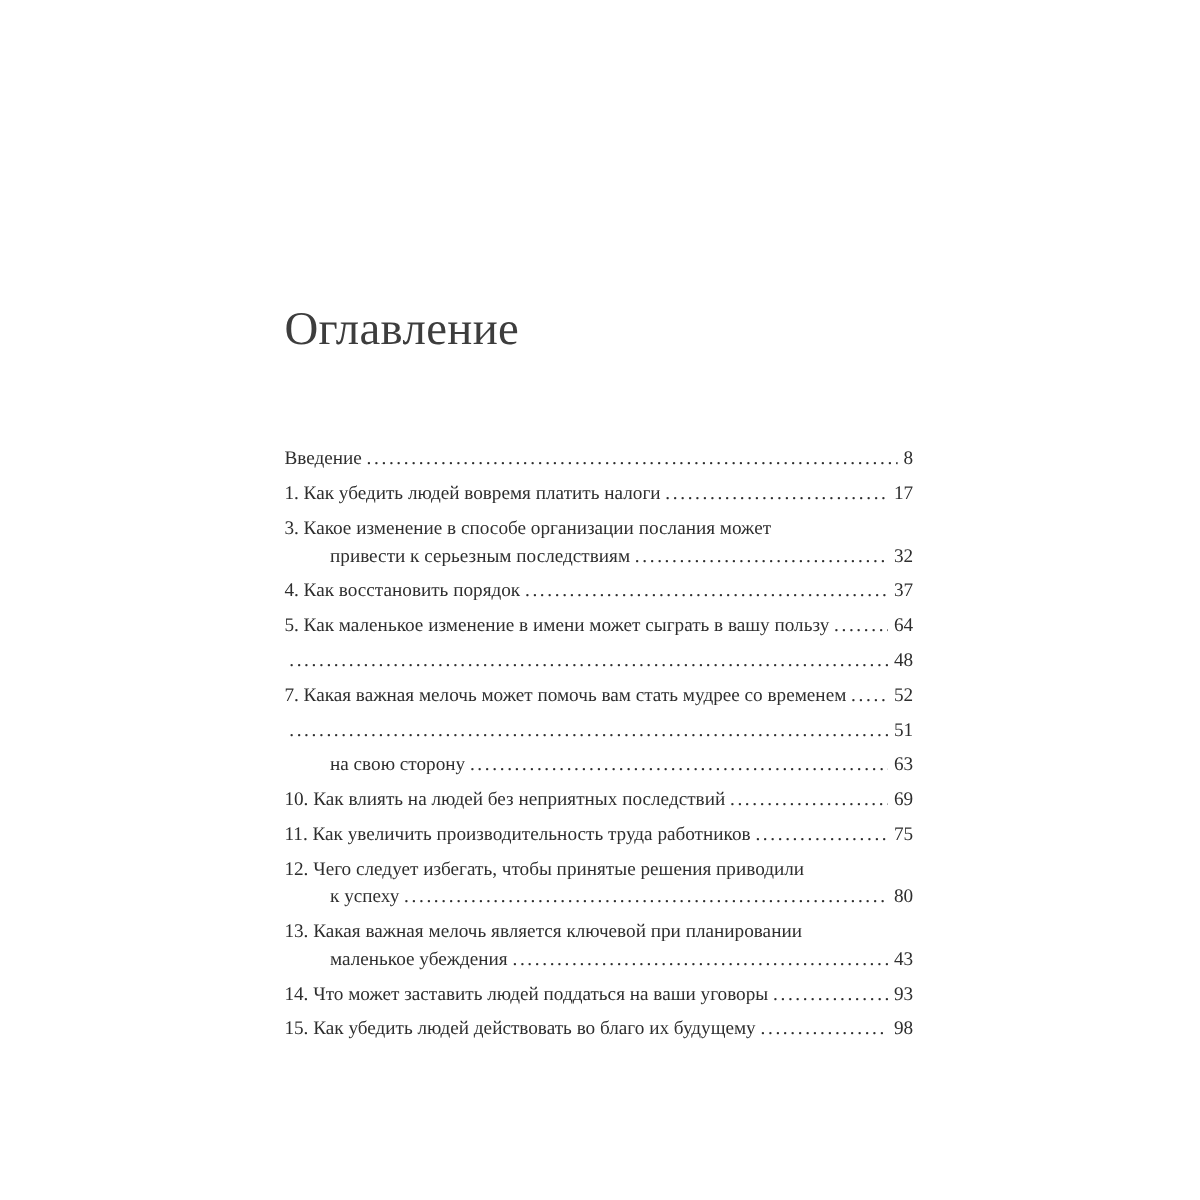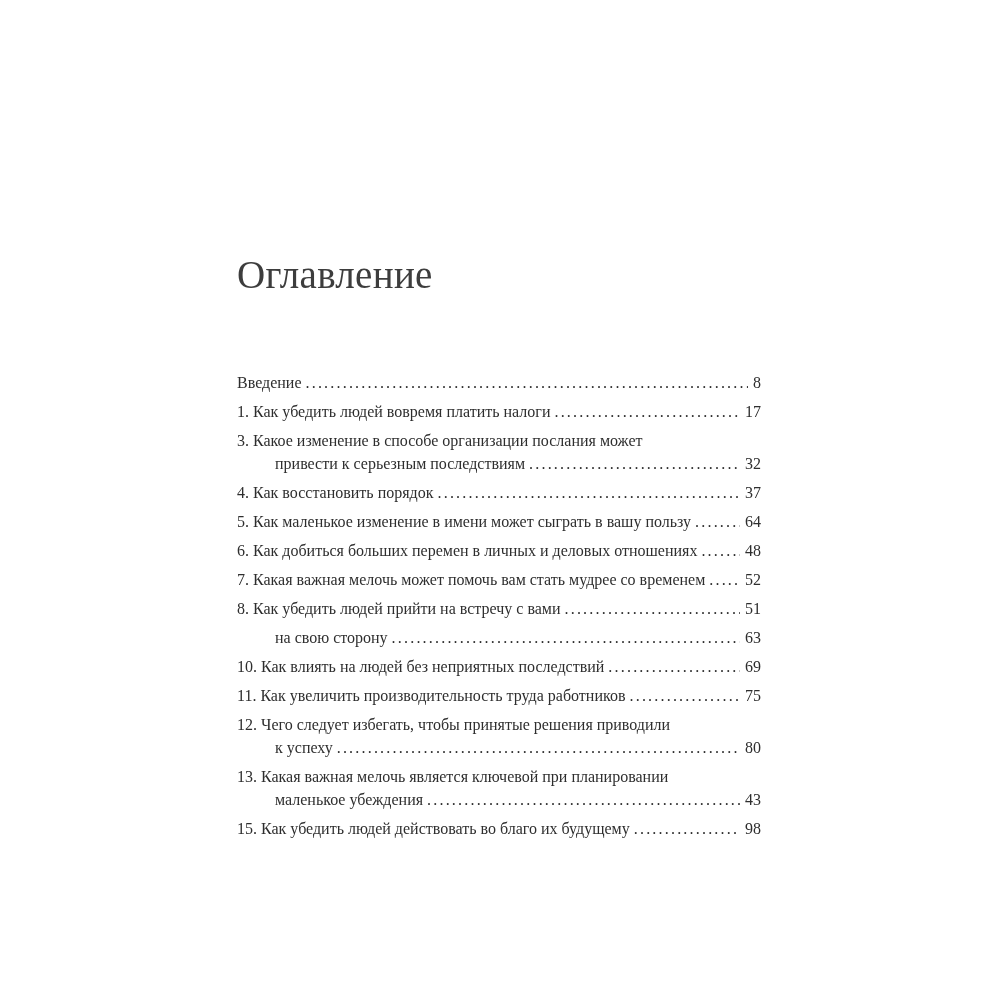--- a/index.html
+++ b/index.html
@@ -102,35 +102,33 @@
       </div>
       <div class="entry">
         <div class="line">
           <span class="text">5. Как маленькое изменение в имени может сыграть в вашу пользу</span>
           <span class="dots"></span>
           <span class="num">64</span>
         </div>
       </div>
       <div class="entry">
         <div class="line">
-          <span class="text">6. Как добиться больших перемен в личных и деловых отношениях</span>
           <span class="dots"></span>
           <span class="num">48</span>
         </div>
       </div>
       <div class="entry">
         <div class="line">
           <span class="text">7. Какая важная мелочь может помочь вам стать мудрее со временем</span>
           <span class="dots"></span>
           <span class="num">52</span>
         </div>
       </div>
       <div class="entry">
         <div class="line">
-          <span class="text">8. Как убедить людей прийти на встречу с вами</span>
           <span class="dots"></span>
           <span class="num">51</span>
         </div>
       </div>
       <div class="entry">
         <div class="line cont">
           <span class="text">на свою сторону</span>
           <span class="dots"></span>
           <span class="num">63</span>
         </div>
@@ -164,19 +162,26 @@
           <span class="text">13. Какая важная мелочь является ключевой при планировании</span>
         </div>
         <div class="line cont">
           <span class="text">маленькое убеждения</span>
           <span class="dots"></span>
           <span class="num">43</span>
         </div>
       </div>
       <div class="entry">
         <div class="line">
+          <span class="text">14. Что может заставить людей поддаться на ваши уговоры</span>
+          <span class="dots"></span>
+          <span class="num">93</span>
+        </div>
+      </div>
+      <div class="entry">
+        <div class="line">
           <span class="text">15. Как убедить людей действовать во благо их будущему</span>
           <span class="dots"></span>
           <span class="num">98</span>
         </div>
       </div>
     </div>
 </div>
 
 </body></html>

